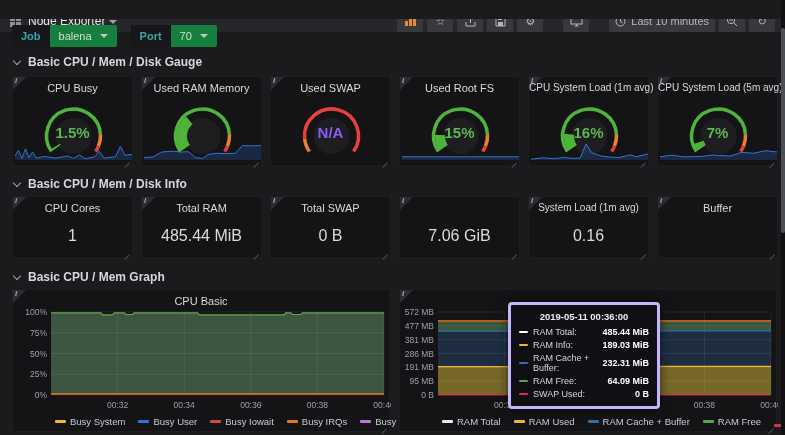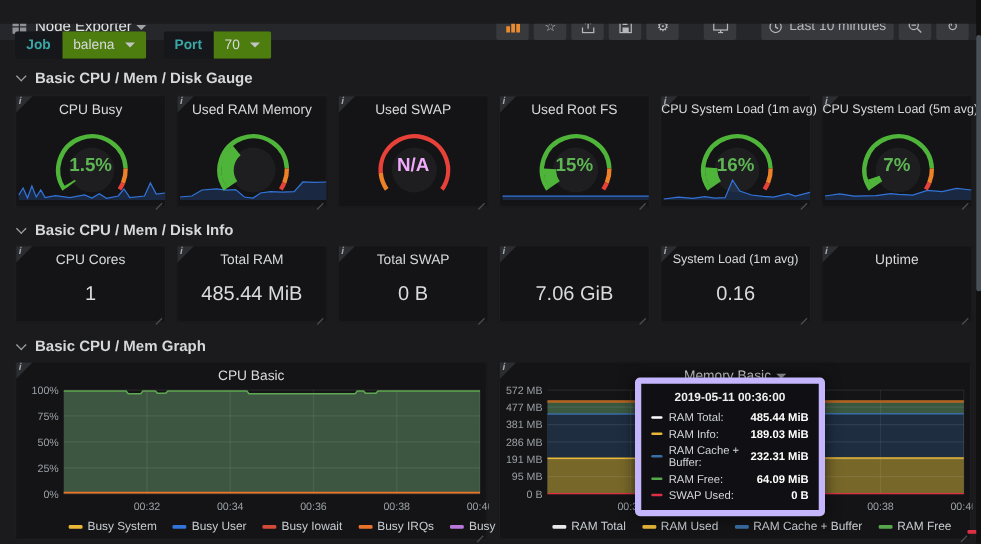--- a/index.html
+++ b/index.html
@@ -28,21 +28,21 @@
     color:#b4b7bb; font-size:11px; padding:0 6px; white-space:nowrap;
   }
   .nav-btn.spacer { background:transparent; min-width:10px; }
   .icon-bars { display:flex; align-items:flex-end; gap:1px; height:10px; }
   .icon-bars i { display:block; width:3px; background:#ea8a2e; }
   .icon-svg { display:block; }
   
   .filters { position:absolute; top:24px; left:12px; right:12px; height:24px; display:flex; gap:14px; align-items:center; }
   .var-control { display:flex; height:22px; border-radius:2px; overflow:hidden; font-size:11px; }
   .var-label { background:#15171a; color:#3aa7a7; display:flex; align-items:center; padding:0 9px; font-weight:bold; }
-  .var-value { background:#4d7c0f; color:#d8d9da; display:flex; align-items:center; padding:0 9px; gap:6px; white-space:nowrap; }
+  .var-value { background:#15803d; color:#d8d9da; display:flex; align-items:center; padding:0 9px; gap:6px; white-space:nowrap; }
   .var-value .caret-down { border-top-color:#c3c5c8; margin-left:2px; }
   
   .section-header { position:absolute; left:14px; display:flex; align-items:center; gap:8px; font-size:12px; font-weight:bold; color:#d5d7da; cursor:pointer; }
   .chev { width:6px; height:6px; border-left:1.5px solid #9fa3a8; border-bottom:1.5px solid #9fa3a8; transform:rotate(-45deg); margin-top:-3px; }
   
   .row { position:absolute; left:12px; display:flex; gap:8px; }
   .panel { position:relative; background:#141416; border:1px solid #1d1d20; }
   .panel-title { position:absolute; top:5px; left:0; right:0; text-align:center; font-size:11px; color:#d8d9da; white-space:nowrap; cursor:pointer; }
   .info-corner { position:absolute; top:0; left:0; width:0; height:0; border-top:13px solid #2b2d31; border-right:13px solid transparent; }
   .info-corner-i { position:absolute; top:-1px; left:2px; font-size:8px; font-style:italic; font-weight:bold; color:#a7abb0; }
@@ -56,21 +56,21 @@
   .stat-value { position:absolute; top:30px; left:0; right:0; text-align:center; font-size:16px; color:#dadbdd; }
   
   .graph-panel { width:378px; height:143px; }
   .chart-svg { position:absolute; top:17px; left:0; }
   .legend { position:absolute; bottom:4px; left:42px; right:4px; display:flex; gap:13px; font-size:9.5px; color:#c7ccd1; align-items:flex-end; flex-wrap:nowrap; }
   .legend-item { display:flex; align-items:center; gap:4px; cursor:pointer; white-space:nowrap; }
   .legend-dash { width:11px; height:3px; border-radius:1px; display:inline-block; }
   
   .graph-tooltip {
     position:absolute; left:108px; top:12px; width:152px; z-index:6;
-    background:#101014; border:5px solid #c4b5fd; border-radius:4px;
+    background:#101014; border:3px solid #c4b5fd; border-radius:4px;
     padding:6px 8px 7px; box-shadow:0 0 12px rgba(0,0,0,0.6);
     font-size:9px;
   }
   .tooltip-header { text-align:center; font-weight:bold; color:#eceded; font-size:9.5px; margin-bottom:5px; }
   .tooltip-row { display:flex; align-items:center; gap:5px; margin-top:3px; }
   .tooltip-row .legend-dash { width:9px; height:2px; }
   .tooltip-label { color:#d4d6d8; flex:1; text-align:left; }
   .tooltip-value { color:#ffffff; font-weight:bold; }
   
   .scroll-track { position:absolute; right:0; top:0; bottom:0; width:4px; background:#111113; }
@@ -199,21 +199,21 @@
   </div>
   <div class="panel gauge-panel">
     <span class="info-corner"></span>
       <span class="info-corner-i">i</span>
     <div class="panel-title">Used SWAP</div>
     <svg class="gauge-svg" width="121" height="68" viewBox="0 0 121 68">
         <circle cx="60.5" cy="40" r="18" fill="rgba(255,255,255,0.045)"></circle>
         <path d="M38.4 55.5 A27 27 0 0 1 33.6 42.4" stroke="#ed8128" stroke-width="3.5" fill="none"></path>
         <path d="M33.6 42.4 A27 27 0 1 1 82.6 55.5" stroke="#e8413a" stroke-width="3.5" fill="none"></path>
       </svg>
-    <div class="gauge-value" style="color: #f0abfc;">N/A</div>
+    <div class="gauge-value" style="color: #8b5cf6;">N/A</div>
     <span class="resize-handle"></span>
   </div>
   <div class="panel gauge-panel">
     <span class="info-corner"></span>
       <span class="info-corner-i">i</span>
     <div class="panel-title">Used Root FS</div>
     <svg class="gauge-svg" width="121" height="68" viewBox="0 0 121 68">
         <circle cx="60.5" cy="40" r="18" fill="rgba(255,255,255,0.045)"></circle>
         <polygon points="2.0,60.8 60.5,60.8 119.0,60.8 119,64 2,64" fill="rgba(50,116,217,0.22)"></polygon>
         <polyline points="2.0,60.8 60.5,60.8 119.0,60.8" stroke="#3274d9" stroke-width="1" fill="none"></polyline>
@@ -295,21 +295,21 @@
   <div class="panel stat-panel">
     <span class="info-corner"></span>
       <span class="info-corner-i">i</span>
     <div class="panel-title" style="font-size:10px">System Load (1m avg)</div>
     <div class="stat-value">0.16</div>
     <span class="resize-handle"></span>
   </div>
   <div class="panel stat-panel">
     <span class="info-corner"></span>
       <span class="info-corner-i">i</span>
-    <div class="panel-title">Uptime</div>
+    <div class="panel-title">Buffer</div>
     <span class="resize-handle"></span>
   </div>
 </div>
 
 <div class="section-header" style="top:270px">
   <span class="chev"></span>
   <span>Basic CPU / Mem Graph</span>
 </div>
 
 <div class="row" style="top:289px; gap:9px">
@@ -367,21 +367,20 @@
         <span class="legend-item">
           <span class="legend-dash" style="background: rgb(86, 166, 75);"></span>
           <span>Idle</span>
         </span>
       </div>
     <span class="resize-handle"></span>
   </div>
   <div class="panel graph-panel">
     <span class="info-corner"></span>
       <span class="info-corner-i">i</span>
-    <div class="panel-title"><span>Memory Basic</span><span class="caret-down" style="border-top-color:#9fa3a8"></span></div>
     <svg class="chart-svg" width="378" height="112" viewBox="0 0 378 112">
         <polygon points="38.0,14.1 371.0,14.1 371,88 38,88" fill="#3a5740"></polygon>
         <polygon points="38.0,24.2 184.5,24.2 186.2,24.6 231.1,24.6 232.8,23.9 371.0,23.9 371,88 38,88" fill="#1e2d40"></polygon>
         <polygon points="38.0,59.6 184.5,59.6 186.2,60.3 211.2,60.3 212.8,60.6 231.1,60.6 232.8,59.3 371.0,59.3 371,88 38,88" fill="#776829"></polygon>
         <line x1="38" y1="88" x2="371" y2="88" stroke="rgba(255,255,255,0.08)" stroke-width="1"></line>
         <line x1="38" y1="74.21503496503496" x2="371" y2="74.21503496503496" stroke="rgba(255,255,255,0.08)" stroke-width="1"></line>
         <line x1="38" y1="60.28496503496504" x2="371" y2="60.28496503496504" stroke="rgba(255,255,255,0.08)" stroke-width="1"></line>
         <line x1="38" y1="46.5" x2="371" y2="46.5" stroke="rgba(255,255,255,0.08)" stroke-width="1"></line>
         <line x1="38" y1="32.71503496503497" x2="371" y2="32.71503496503497" stroke="rgba(255,255,255,0.08)" stroke-width="1"></line>
         <line x1="38" y1="18.784965034965026" x2="371" y2="18.784965034965026" stroke="rgba(255,255,255,0.08)" stroke-width="1"></line>

